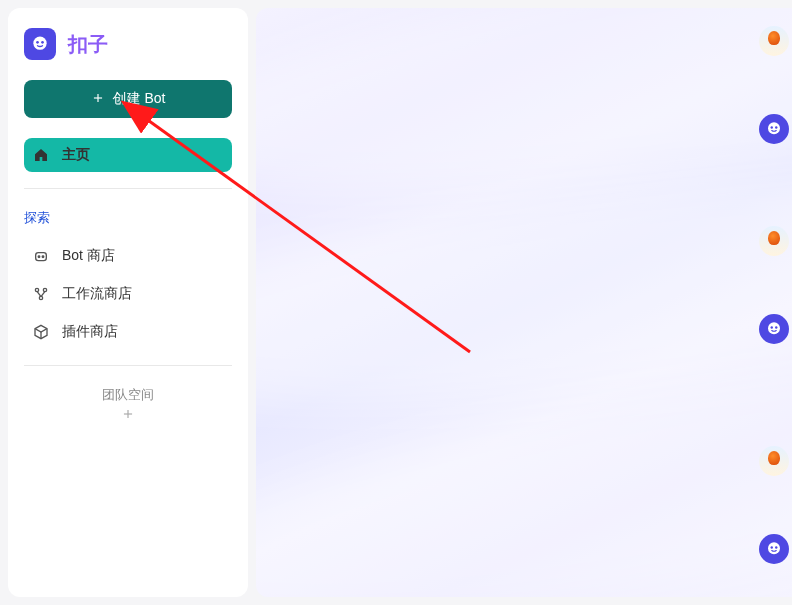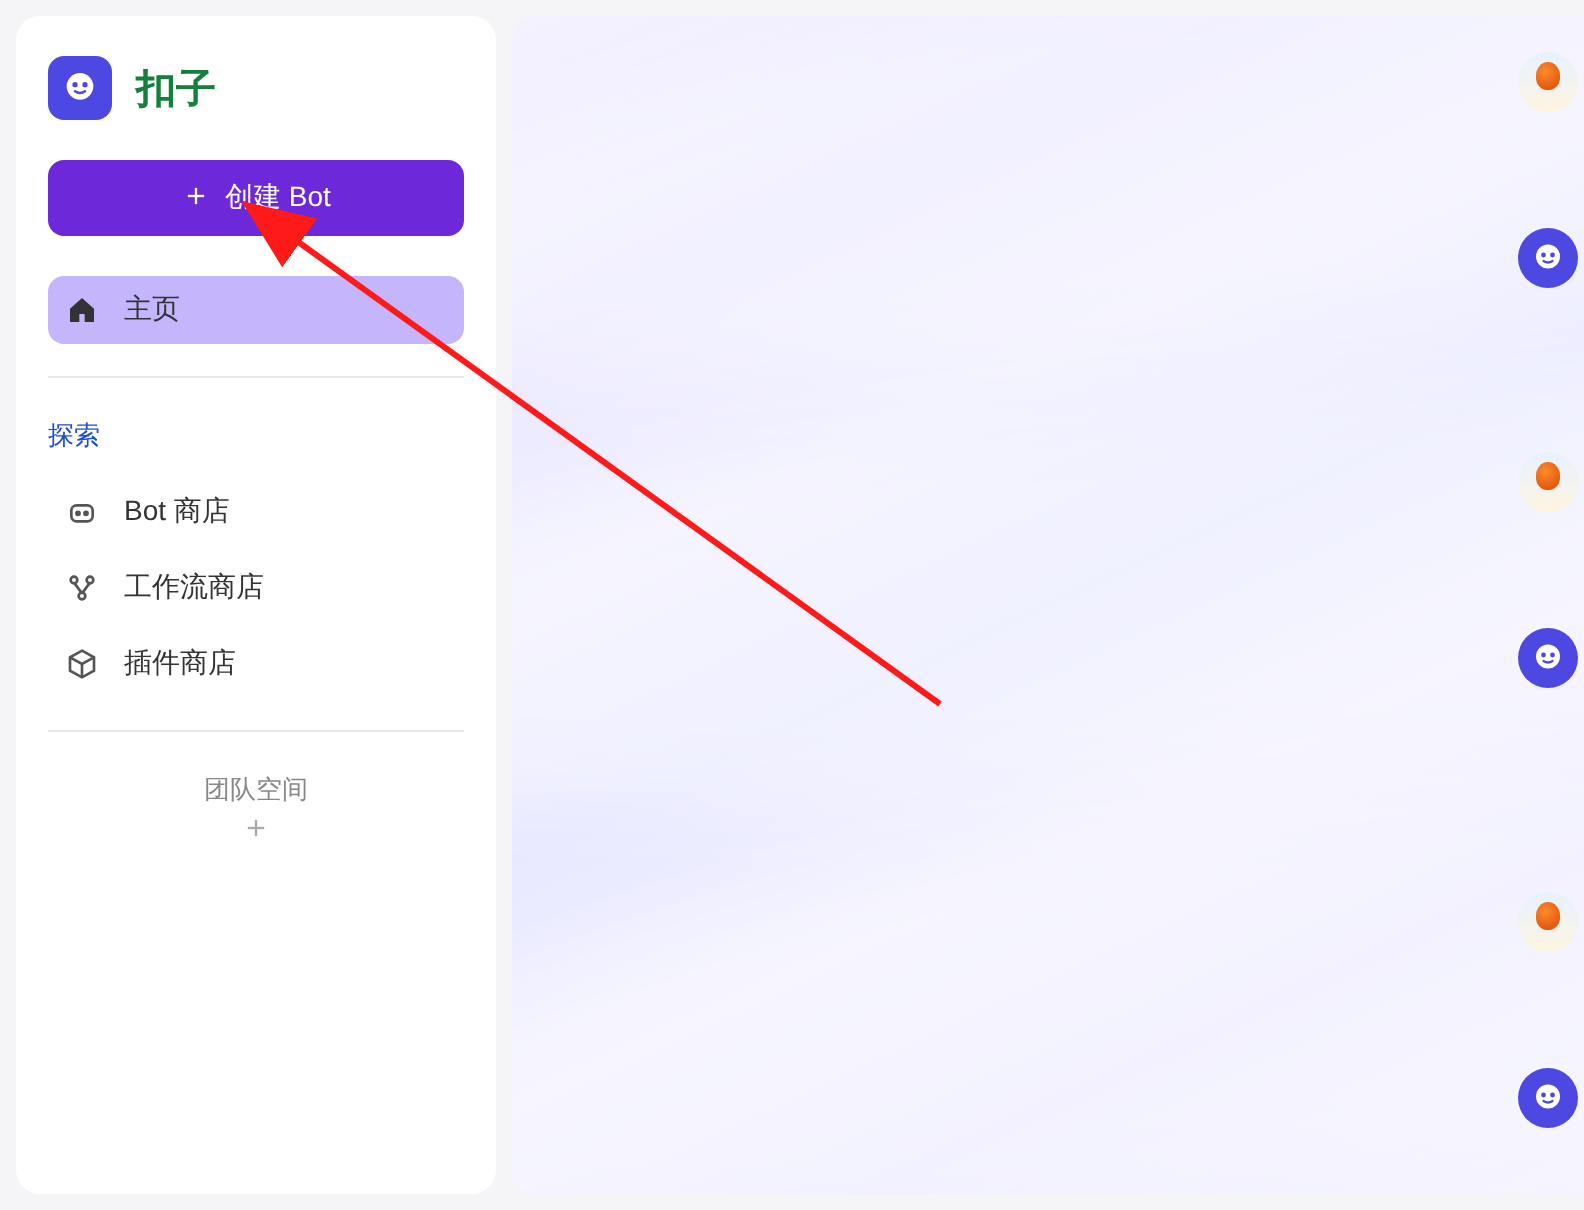--- a/index.html
+++ b/index.html
@@ -37,24 +37,24 @@
       height: 32px;
       background: #4E48E3;
       border-radius: 8px;
       display: flex;
       align-items: center;
       justify-content: center;
     }
     .brand-text {
       font-size: 20px;
       font-weight: 700;
-      color: #15803d;
+      color: #8b5cf6;
     }
     .create-button {
-      background: #6d28d9;
+      background: #0f766e;
       color: #fff;
       border: none;
       border-radius: 8px;
       padding: 10px 12px;
       font-size: 14px;
       font-weight: 500;
       cursor: pointer;
       display: flex;
       align-items: center;
       justify-content: center;
@@ -65,22 +65,22 @@
       display: flex;
       align-items: center;
       gap: 12px;
       padding: 8px 8px;
       border-radius: 8px;
       cursor: pointer;
       color: #333;
       font-size: 14px;
     }
     .nav-item.active {
-      background: #c4b5fd;
-      font-weight: 400;
+      background: #14b8a6;
+      font-weight: 700;
     }
     .nav-item .icon {
       width: 18px;
       height: 18px;
       display: flex;
       align-items: center;
       justify-content: center;
       flex-shrink: 0;
     }
     .section-divider {

